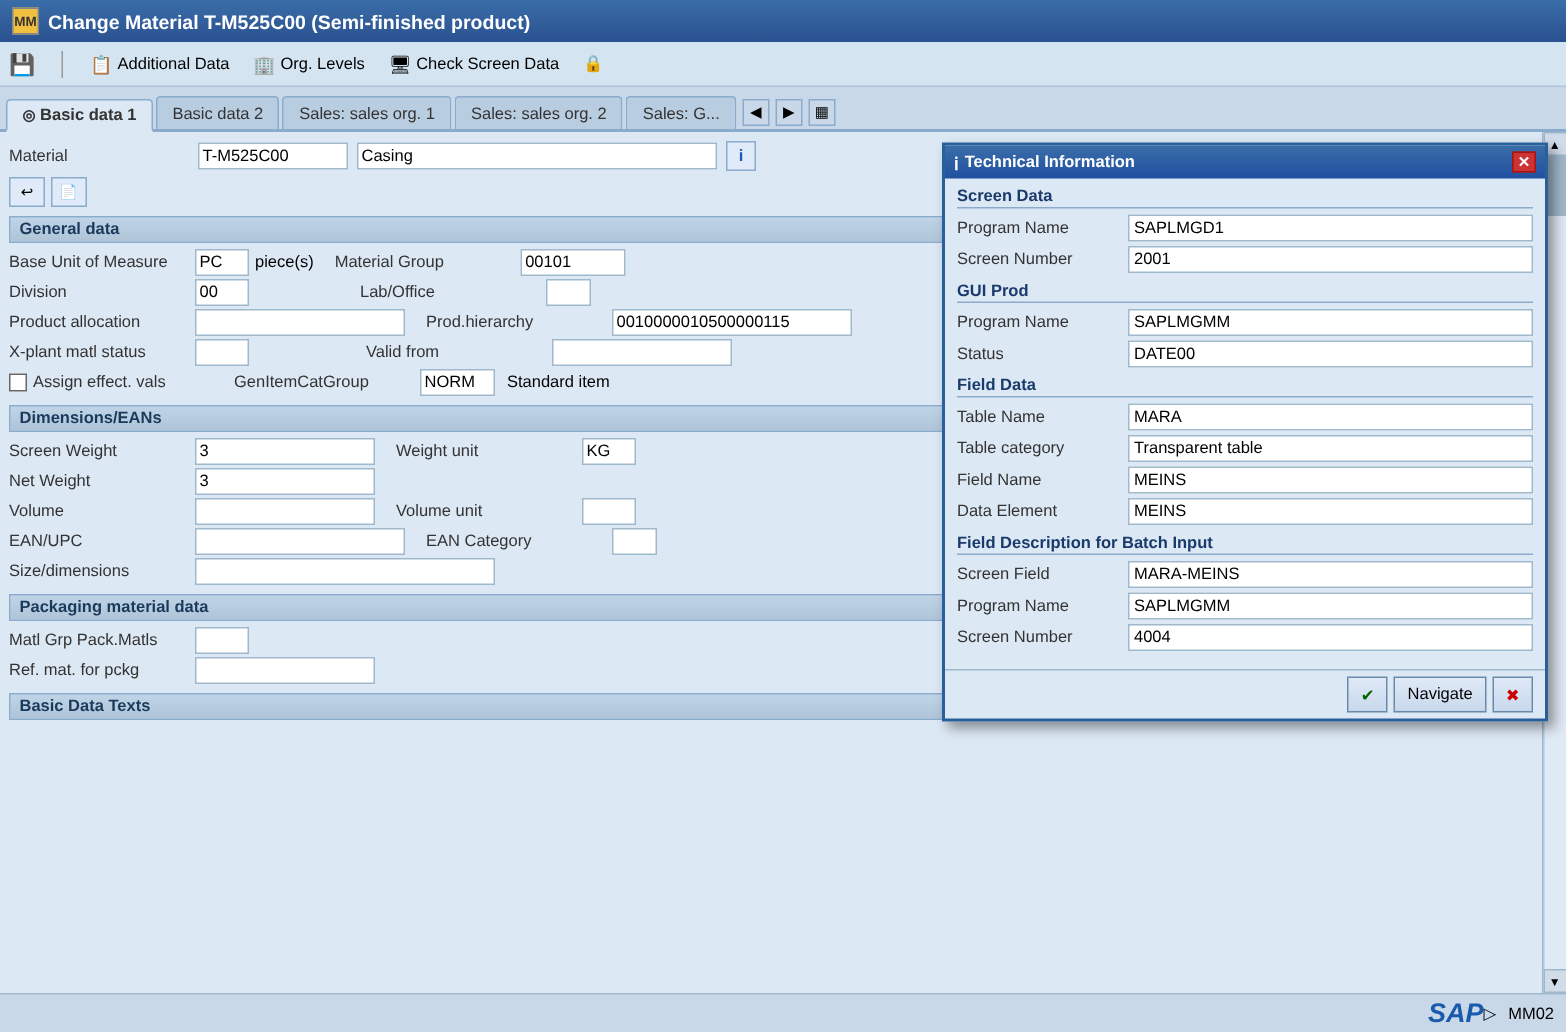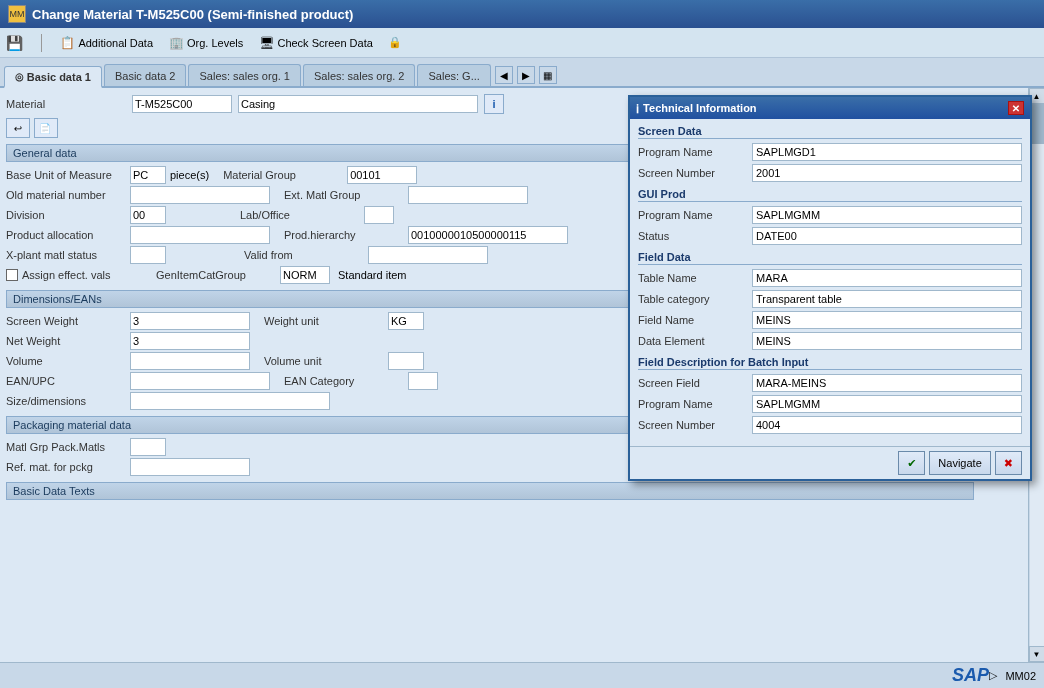--- a/index.html
+++ b/index.html
@@ -157,21 +157,21 @@
       background: #a0b8cc;
       position: absolute;
       top: 0;
     }
 
     
     .section-header {
       background: linear-gradient(to bottom, #c0d4e8, #b0c4d8);
       border: 1px solid #8aabcc;
       padding: 2px 6px;
-      font-weight: normal;
+      font-weight: bold;
       font-size: 11px;
       margin-bottom: 4px;
       margin-top: 6px;
       color: #1a3a5c;
     }
     .section-header:first-child {
       margin-top: 0;
     }
 
     
@@ -335,21 +335,21 @@
     }
     .tech-btn-red {
       color: #cc0000;
     }
   </style>
 </head>
 <body>
 
 <div class="title-bar">
   <div class="title-bar-icon">
-    <span style="font-size:9px;font-weight:normal;color:#333;">MM</span>
+    <span style="font-size:9px;font-weight:bold;color:#333;">MM</span>
   </div>
   <span class="title-text">Change Material T-M525C00 (Semi-finished product)</span>
 </div>
 
 <div class="toolbar">
 
   <div class="toolbar-item">
     <span style="font-size:14px;">💾</span>
   </div>
   <div class="toolbar-sep"></div>
@@ -417,26 +417,20 @@
     </div>
 
     <div class="form-row">
       <span class="form-label">Base Unit of Measure</span>
       <input class="form-input" style="width: 36px;" value="PC">
       <span style="margin-right:10px;font-size:11px;">piece(s)</span>
       <span class="form-label">Material Group</span>
       <input class="form-input" style="width: 70px;" value="00101">
     </div>
 
-    <div class="form-row">
-      <span class="form-label">Old material number</span>
-      <input class="form-input" style="width: 140px;" value="">
-      <span style="margin-left:10px;" class="form-label">Ext. Matl Group</span>
-      <input class="form-input" style="width: 120px;" value="">
-    </div>
 
     <div class="form-row">
       <span class="form-label">Division</span>
       <input class="form-input" style="width: 36px;" value="00">
       <span style="margin-left:70px;" class="form-label">Lab/Office</span>
       <input class="form-input" style="width: 30px;" value="">
     </div>
 
     <div class="form-row">
       <span class="form-label">Product allocation</span>

